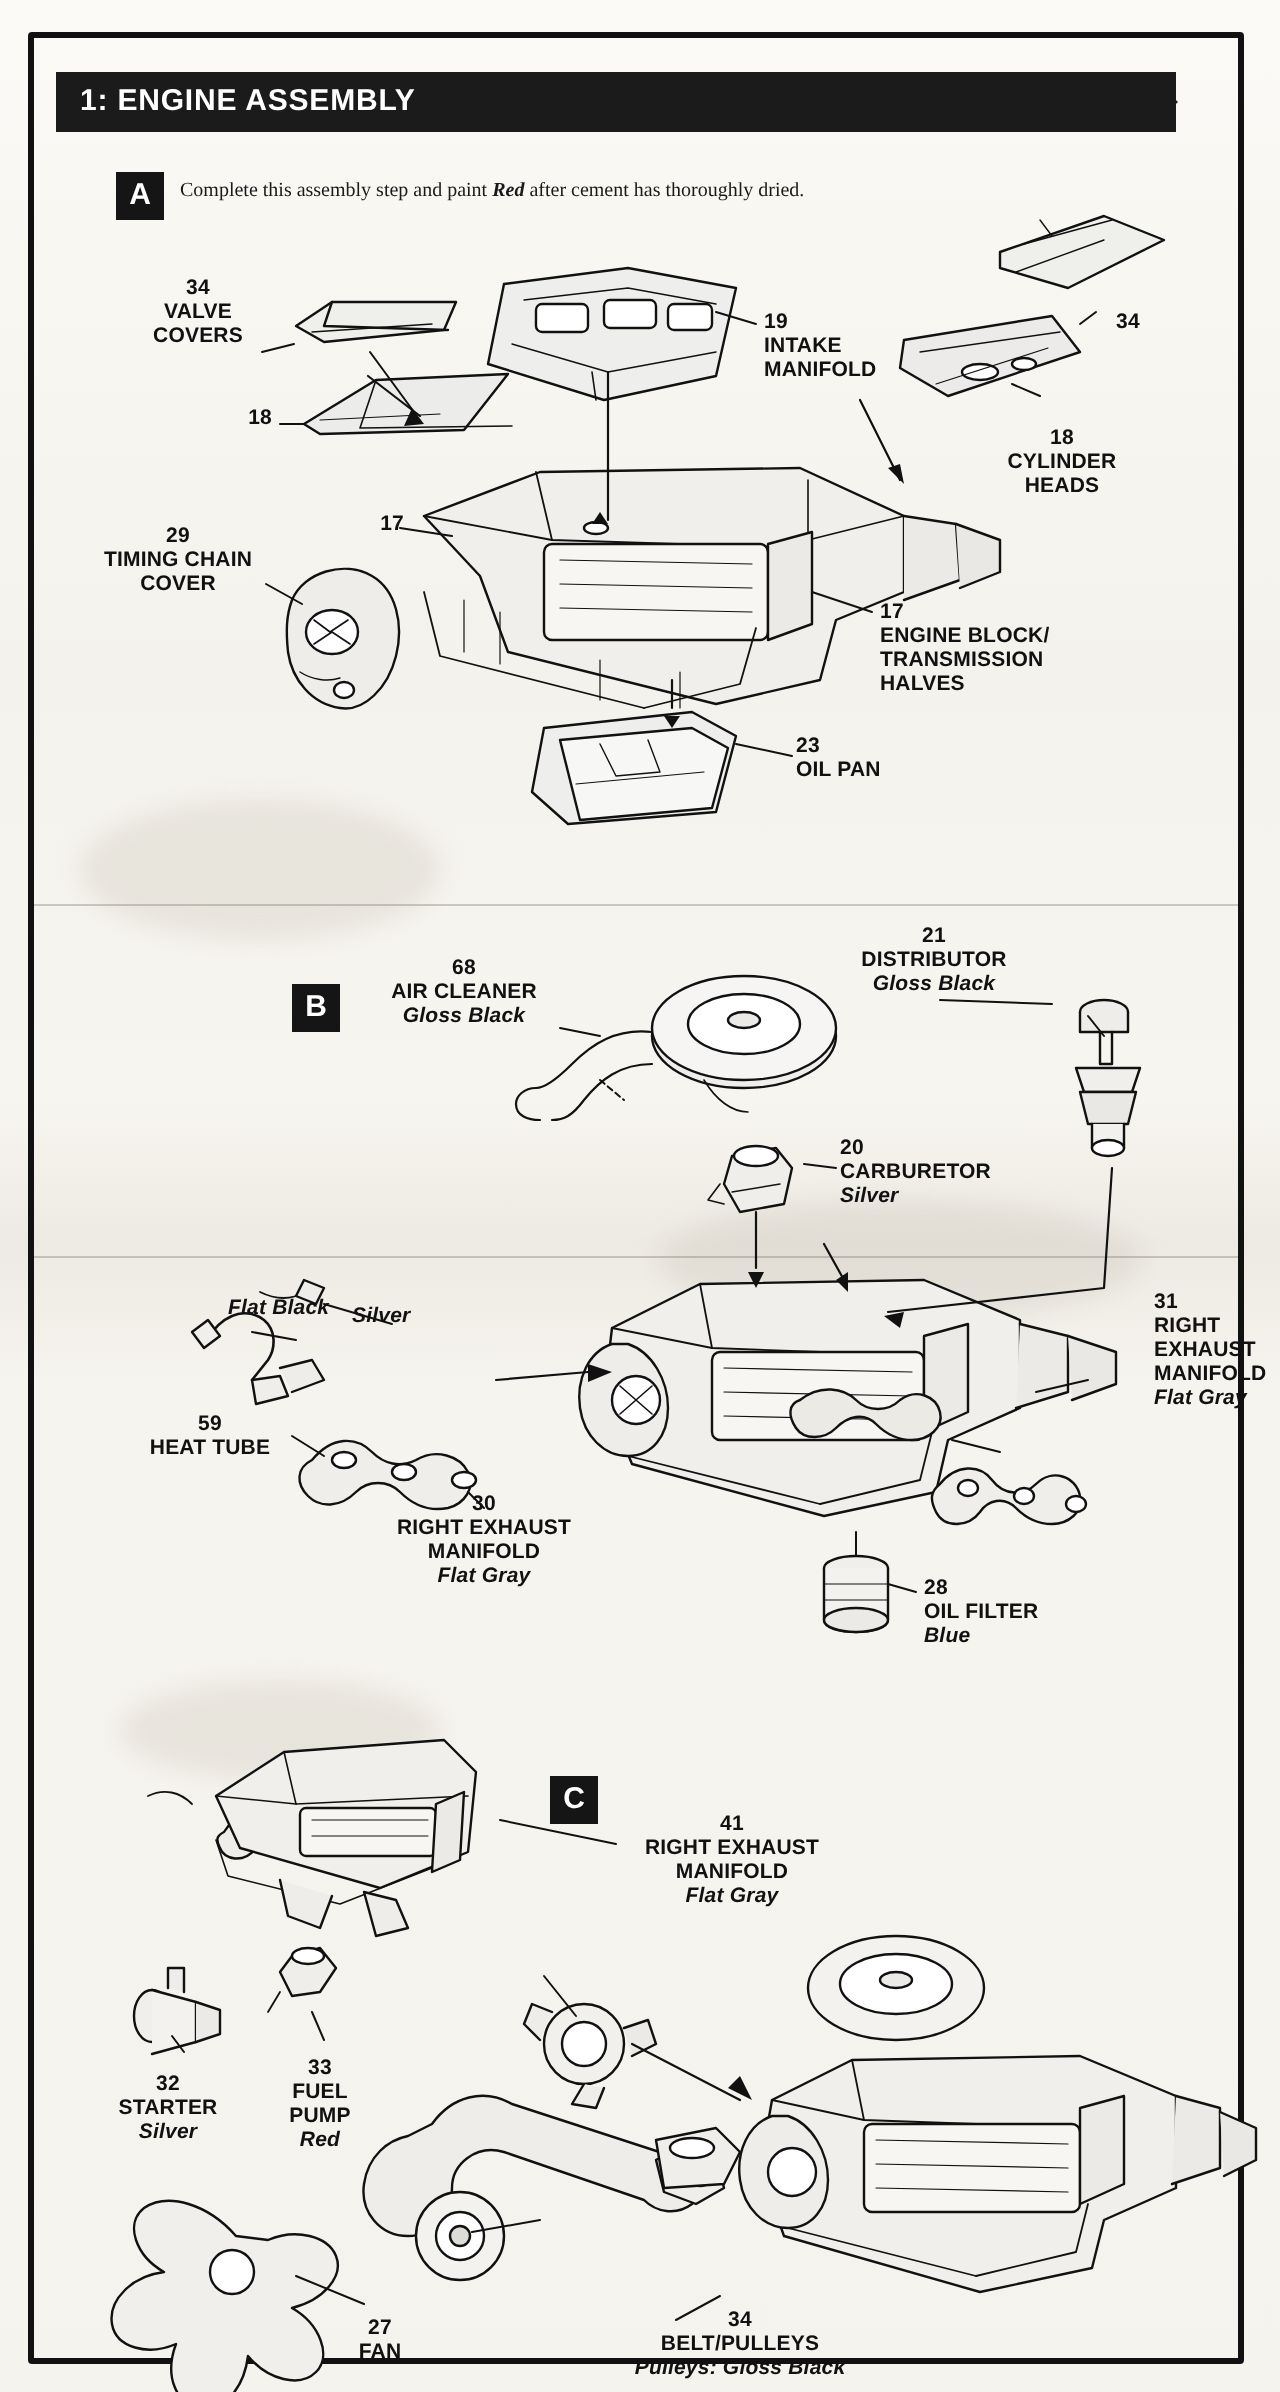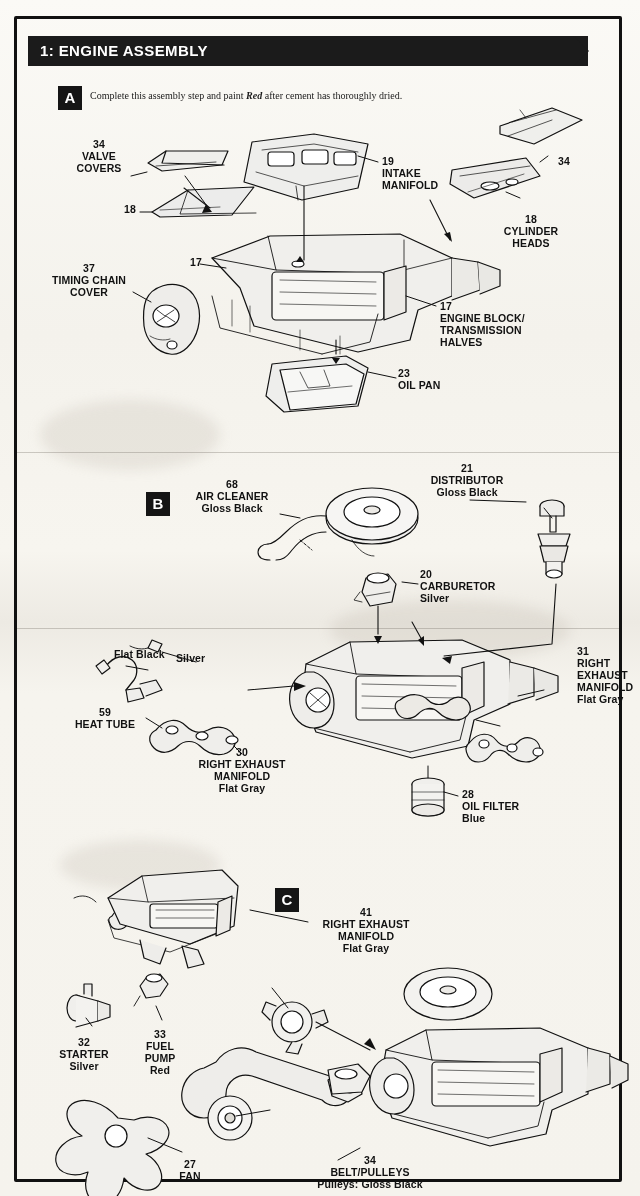--- a/index.html
+++ b/index.html
@@ -74,21 +74,21 @@
   .step-note i { font-style: italic; font-weight: bold; }
   .lbl {
     position: absolute;
     font-size: 10.5px;
     font-weight: bold;
     color: #111;
     line-height: 12px;
     letter-spacing: 0.1px;
   }
   .lbl .num { display: block; }
-  .lbl .it { font-weight: bold; display: block; }
+  .lbl .it { font-style: italic; font-weight: bold; display: block; }
   .lbl.ctr { text-align: center; }
   .lbl.rt { text-align: right; }
   .lbl.lt { text-align: left; }
   svg.art {
     position: absolute;
     left: 0; top: 0;
     width: 640px; height: 1196px;
     pointer-events: none;
   }
   .fold {
@@ -417,21 +417,21 @@
     <span class="num">34</span>
     <span>VALVE</span><br>
     <span>COVERS</span>
   </div>
 
   <div class="lbl rt" style="left:100px;top:203px;width:36px;">
     <span class="num">18</span>
   </div>
 
   <div class="lbl ctr" style="left:44px;top:262px;width:90px;">
-    <span class="num">37</span>
+    <span class="num">29</span>
     <span>TIMING CHAIN</span><br>
     <span>COVER</span>
   </div>
 
   <div class="lbl rt" style="left:166px;top:256px;width:36px;">
     <span class="num">17</span>
   </div>
 
   <div class="lbl lt" style="left:382px;top:155px;width:110px;">
     <span class="num">19</span>

